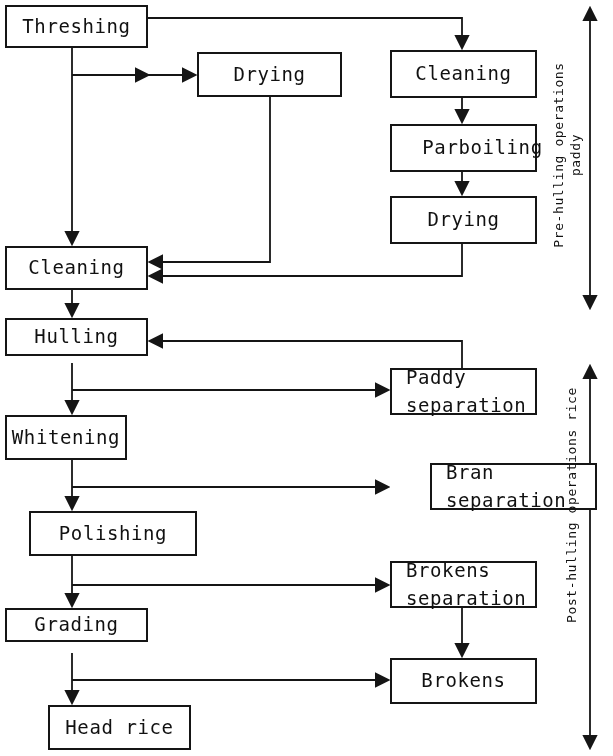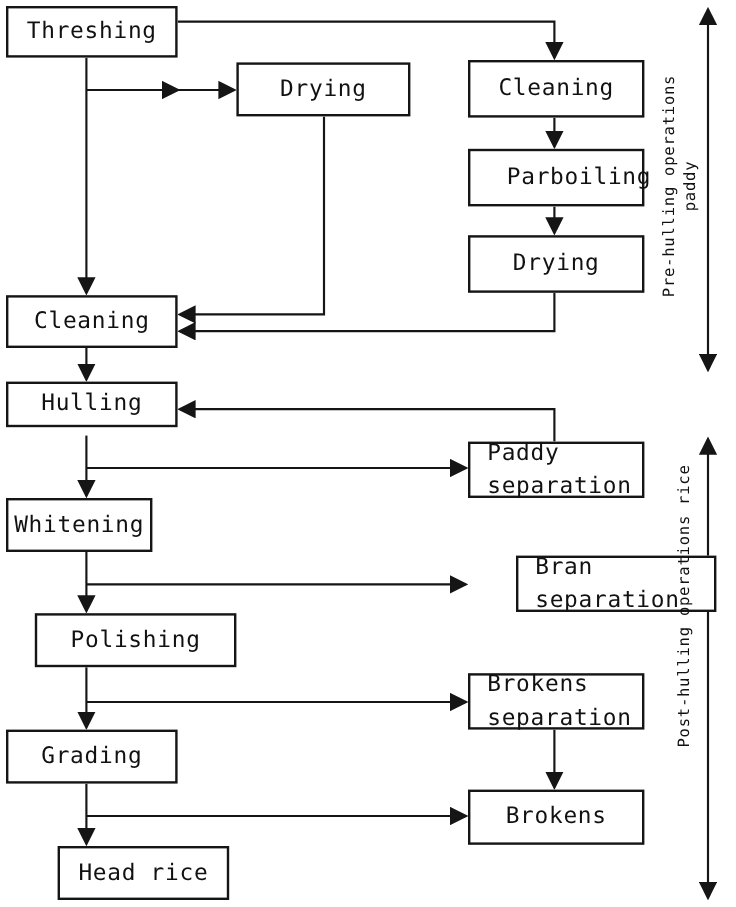--- a/index.html
+++ b/index.html
@@ -75,21 +75,21 @@
   <div class="node" style="left:5px;top:246px;width:143px;height:44px;">Cleaning</div>
   <div class="node" style="left:5px;top:318px;width:143px;height:38px;">Hulling</div>
   <div class="node ml" style="left:390px;top:368px;width:147px;height:47px;">Paddy
 separation</div>
   <div class="node" style="left:5px;top:415px;width:122px;height:45px;">Whitening</div>
   <div class="node ml" style="left:390px;top:463px;width:167px;height:47px;margin-left:40px;">Bran
 separation</div>
   <div class="node" style="left:5px;top:511px;width:168px;height:45px;margin-left:24px;">Polishing</div>
   <div class="node ml" style="left:390px;top:561px;width:147px;height:47px;">Brokens
 separation</div>
-  <div class="node" style="left:5px;top:608px;width:143px;height:45px;">Grading</div>
+  <div class="node" style="left:5px;top:608px;width:143px;height:34px;">Grading</div>
   <div class="node" style="left:390px;top:658px;width:147px;height:46px;">Brokens</div>
   <div class="node" style="left:5px;top:705px;width:143px;height:45px;margin-left:43px;">Head rice</div>
 
   <div class="vlabel" style="left:567px;top:155px;">
     <div>Pre-hulling operations</div>
     <div>paddy</div>
   </div>
   <div class="vlabel" style="left:571px;top:505px;">
     <div>Post-hulling operations rice</div>
   </div>

